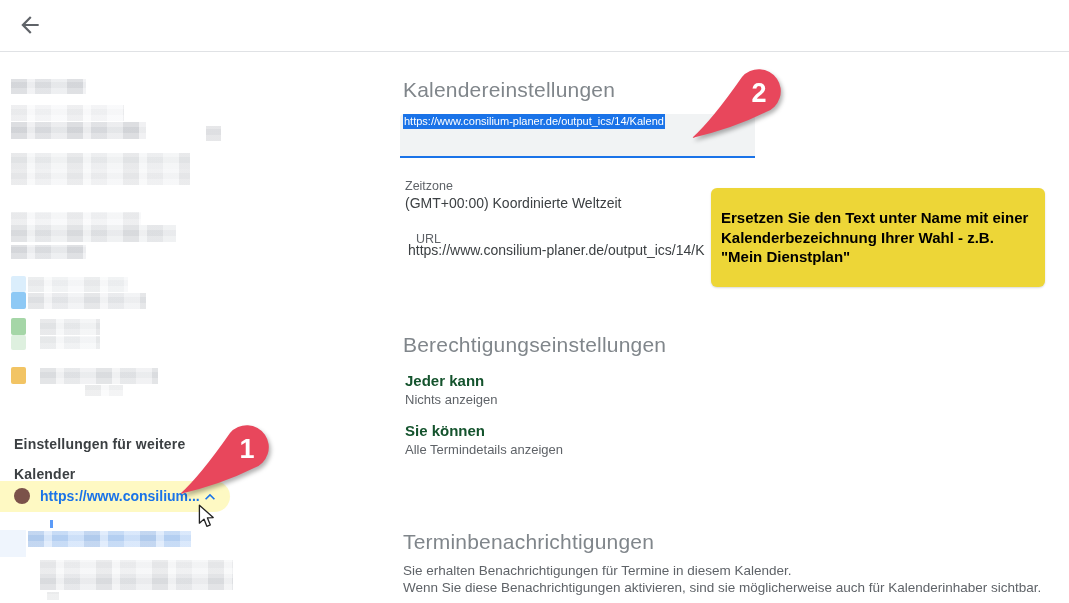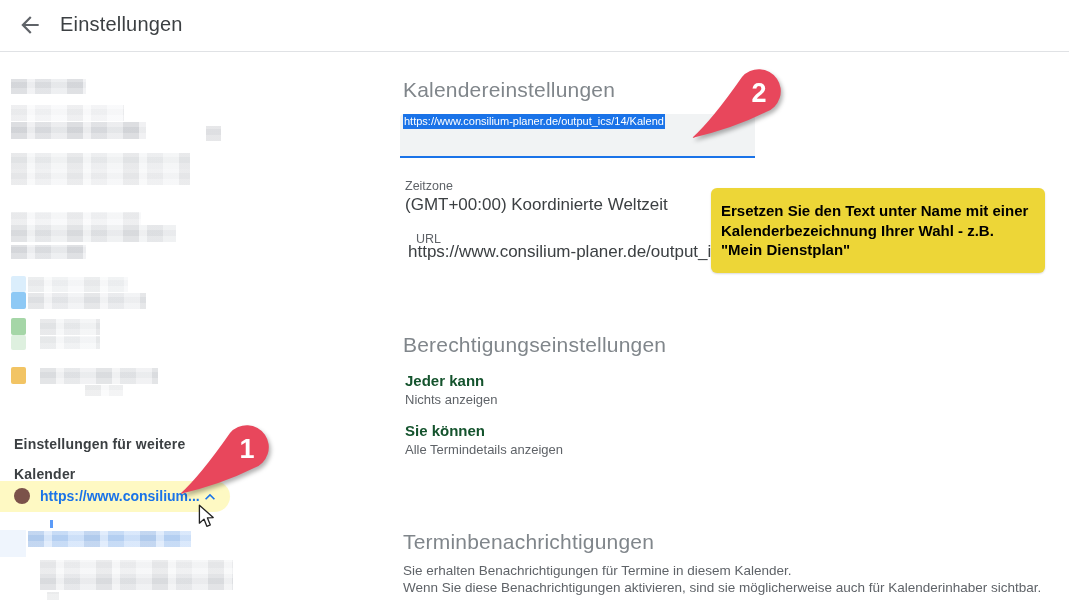--- a/index.html
+++ b/index.html
@@ -21,45 +21,44 @@
   .pill-dot{position:absolute;left:14px;top:7px;width:16px;height:16px;border-radius:50%;background:#7b524a;}
   .pill-label{position:absolute;left:40px;top:7px;font-size:14px;font-weight:bold;color:#1a73e8;white-space:nowrap;}
   .pill-chevron{position:absolute;left:200px;top:6px;width:20px;height:20px;}
   
   .section-h{position:absolute;font-size:21px;font-weight:400;color:#80868b;letter-spacing:.2px;}
   .name-field{position:absolute;left:400px;top:114px;width:355px;height:44px;background:#f1f3f4;border-radius:4px 4px 0 0;border-bottom:2px solid #1a73e8;box-sizing:border-box;overflow:hidden;cursor:text;}
   .name-label{margin:6px 0 0 8px;font-size:12px;color:#4285f4;}
   .name-value{margin:1px 0 0 3px;font-size:11px;white-space:nowrap;}
   .name-value .sel{background:#1a73e8;color:#fff;padding:1px 1px 2px 1px;}
   .fld-label{position:absolute;font-size:12.5px;color:#5f6368;}
-  .fld-value{position:absolute;font-size:17px;color:#3c4043;white-space:nowrap;}
+  .fld-value{position:absolute;font-size:14px;color:#3c4043;white-space:nowrap;}
   .perm-label{position:absolute;font-size:15px;font-weight:bold;color:#14532d;}
   .perm-value{position:absolute;font-size:13px;color:#5f6368;}
   .notif-line{position:absolute;font-size:13.5px;color:#5f6368;white-space:nowrap;}
   
   .note{position:absolute;left:711px;top:188px;width:334px;box-sizing:border-box;background:#edd637;border-radius:6px;
-        padding:13px 10px;font-size:15px;line-height:19.5px;font-weight:bold;color:#000;z-index:5;box-shadow:0 1px 2px rgba(0,0,0,0.15);}
+        padding:20px 10px;font-size:15px;line-height:19.5px;font-weight:bold;color:#000;z-index:5;box-shadow:0 1px 2px rgba(0,0,0,0.15);}
   .pin{position:absolute;width:100px;height:80px;z-index:6;filter:drop-shadow(2px 3px 2px rgba(0,0,0,0.30));}
   .pin text{font-family:"Liberation Sans",sans-serif;font-size:27px;font-weight:bold;fill:#fff;}
   .cursor{position:absolute;left:196px;top:504px;z-index:7;}
 </style>
 </head>
 <body>
 
 <div class="app">
 
   <div class="topbar">
     <button class="back-btn">
       <span>
         <svg width="26" height="26" viewBox="0 0 24 24">
             <path d="M20 11H7.83l5.59-5.59L12 4l-8 8 8 8 1.41-1.41L7.83 13H20v-2z" fill="#5f6368"></path>
           </svg>
       </span>
     </button>
-    <div class="topbar-title">Einstellungen</div>
   </div>
 
   <div>
     <div class="px" style="left:11px;top:79px;width:75px;height:15px;background-color:#dfe1e5;"></div>
     <div class="px" style="left:11px;top:105px;width:113px;height:16px;background-color:#f5f6f8;"></div>
     <div class="px" style="left:11px;top:122px;width:135px;height:17px;background-color:#dcdee2;"></div>
     <div class="px" style="left:206px;top:126px;width:15px;height:15px;background-color:#e9eaed;"></div>
     <div class="px" style="left:11px;top:153px;width:179px;height:16px;background-color:#eceef0;"></div>
     <div class="px" style="left:11px;top:169px;width:179px;height:16px;background-color:#f0f1f3;"></div>
     <div class="px" style="left:11px;top:212px;width:130px;height:13px;background-color:#f4f5f7;"></div>

